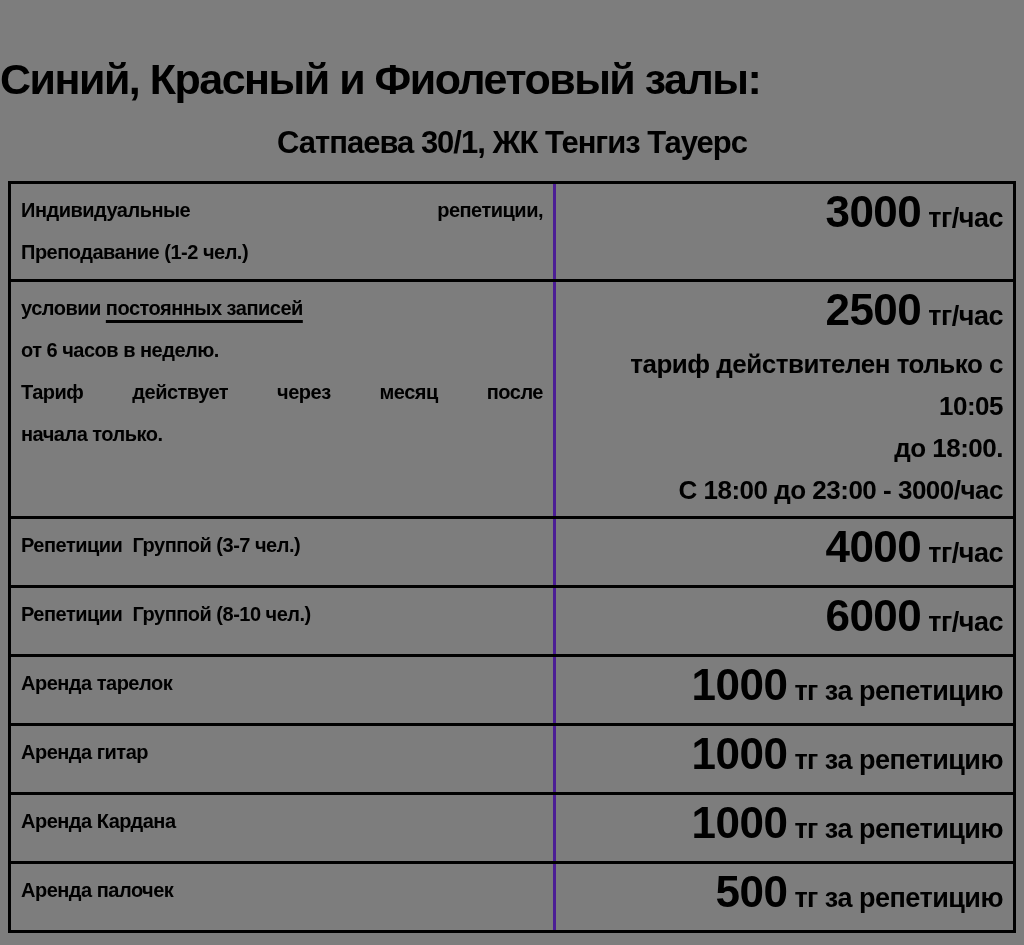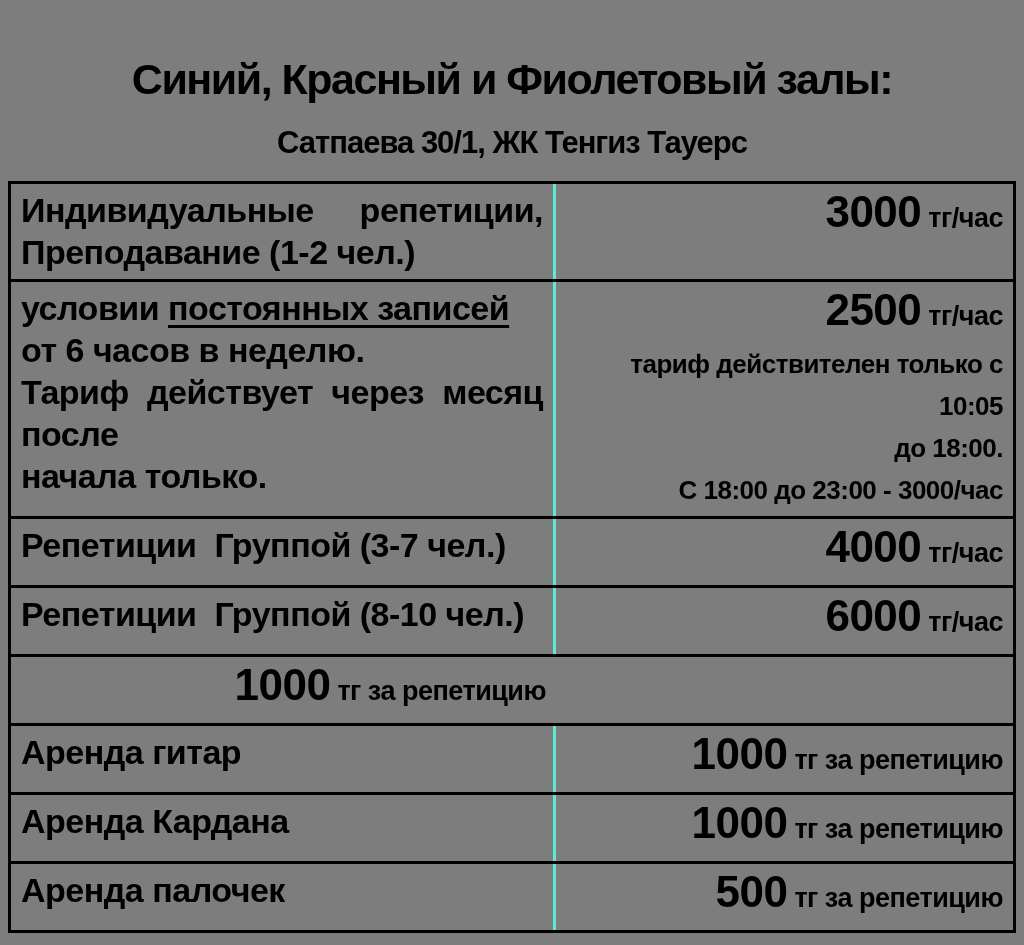--- a/index.html
+++ b/index.html
@@ -11,21 +11,20 @@
     width: 1024px; height: 945px;
     font-family: "Liberation Sans", sans-serif;
     font-weight: 700;
     color: #000;
     letter-spacing: -0.5px;
     overflow: hidden;
   }
   .title {
     margin: 0;
     padding-top: 56px;
-    text-align: center;
     font-size: 43px;
     line-height: 1.1;
     letter-spacing: -1.5px;
   }
   .subtitle {
     margin: 24px 0 16px 0;
     text-align: center;
     font-size: 31px;
     line-height: 1.05;
     letter-spacing: -1px;
@@ -34,22 +33,22 @@
     margin: 21px 8px 0 8px;
     border: 3px solid #000;
   }
   .t-row {
     display: grid;
     grid-template-columns: 545px 1fr;
   }
   .t-row + .t-row { border-top: 3px solid #000; }
   .cell { padding: 5px 10px; }
   .cell.left {
-    border-right: 3px solid #5eead4;
-    font-size: 34px;
+    border-right: 3px solid #4c1d95;
+    font-size: 20px;
     line-height: 42px;
   }
   .cell.right { text-align: right; }
   .line { white-space: pre-wrap; }
   .line.stretch { text-align: justify; text-align-last: justify; }
   .underline {
     text-decoration: underline;
     text-decoration-thickness: 2.5px;
     text-underline-offset: 5px;
   }
@@ -116,20 +115,23 @@
     <div class="t-row r4">
       <div class="cell left">
         <div class="line">Репетиции  Группой (8-10 чел.)</div>
       </div>
       <div class="cell right">
         <div class="price-line"><span class="price">6000</span><span class="unit">тг/час</span></div>
       </div>
     </div>
 
     <div class="t-row r5">
+      <div class="cell left">
+        <div class="line">Аренда тарелок</div>
+      </div>
       <div class="cell right">
         <div class="price-line"><span class="price">1000</span><span class="unit">тг за репетицию</span></div>
       </div>
     </div>
 
     <div class="t-row r6">
       <div class="cell left">
         <div class="line">Аренда гитар</div>
       </div>
       <div class="cell right">

